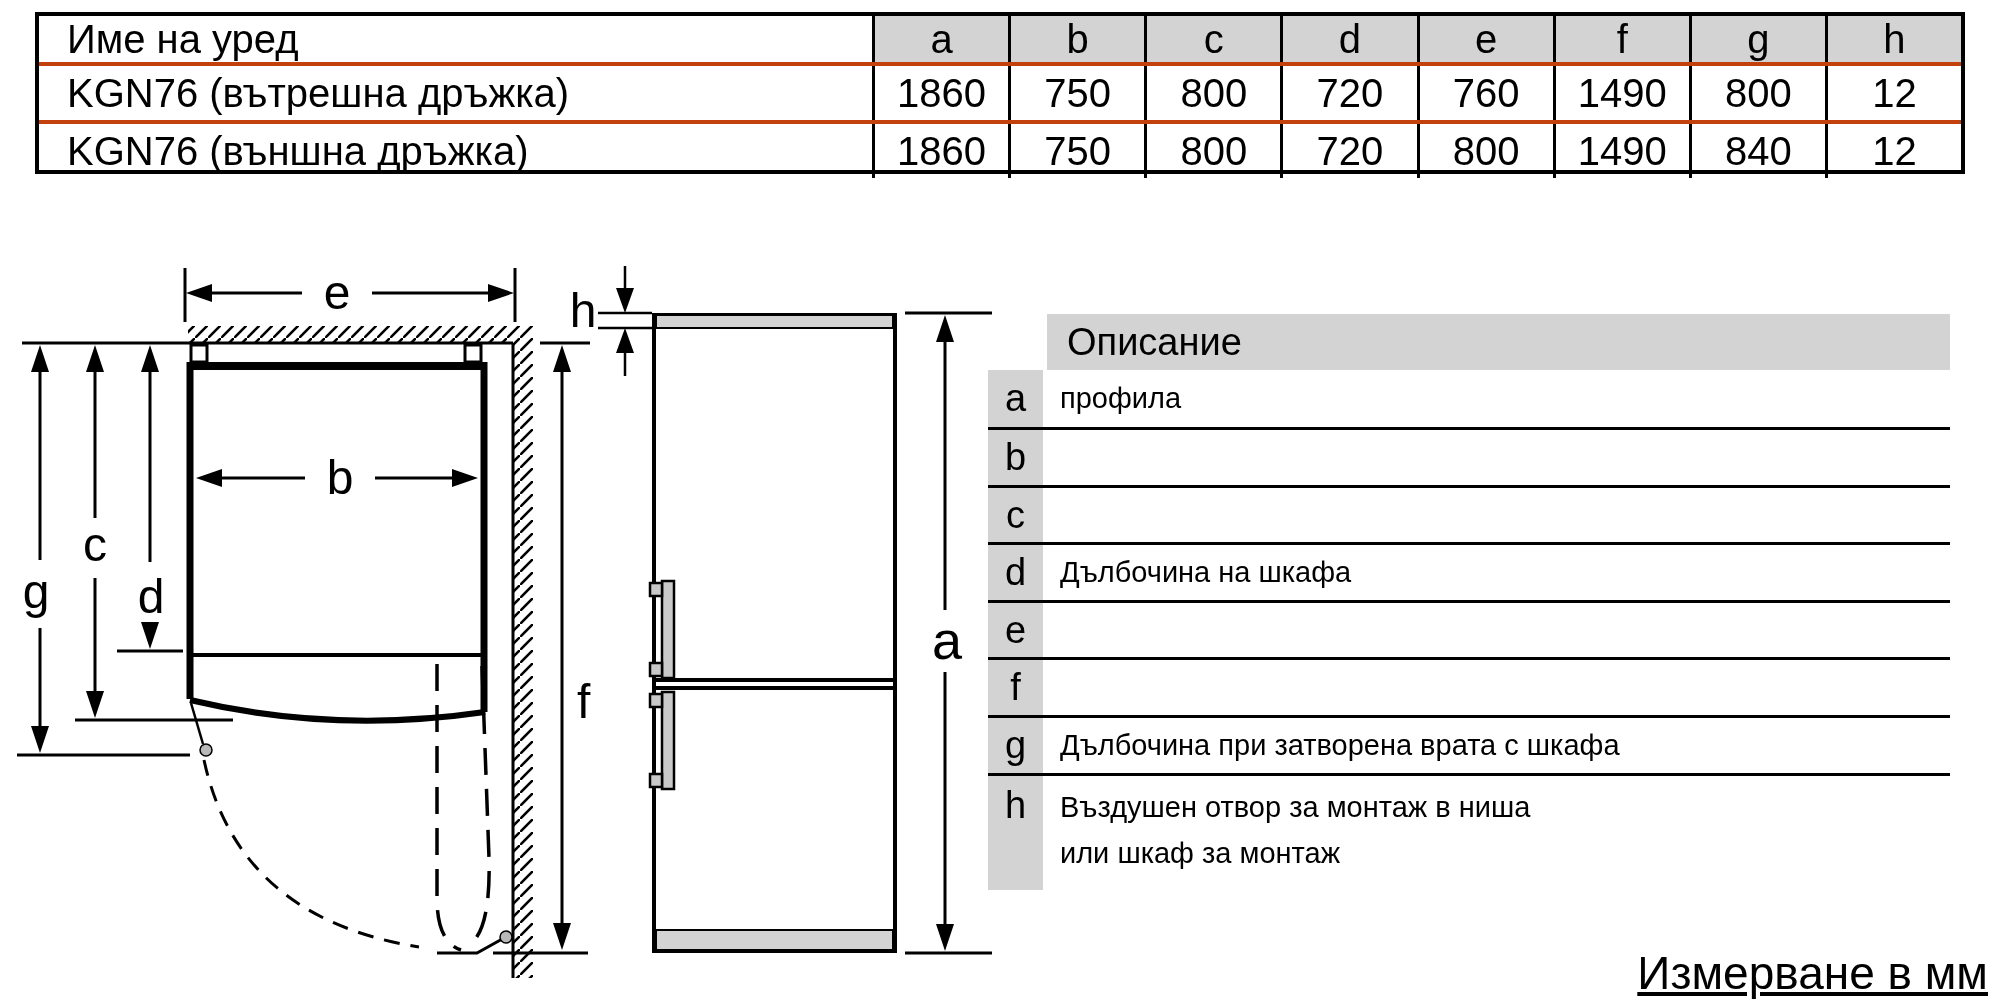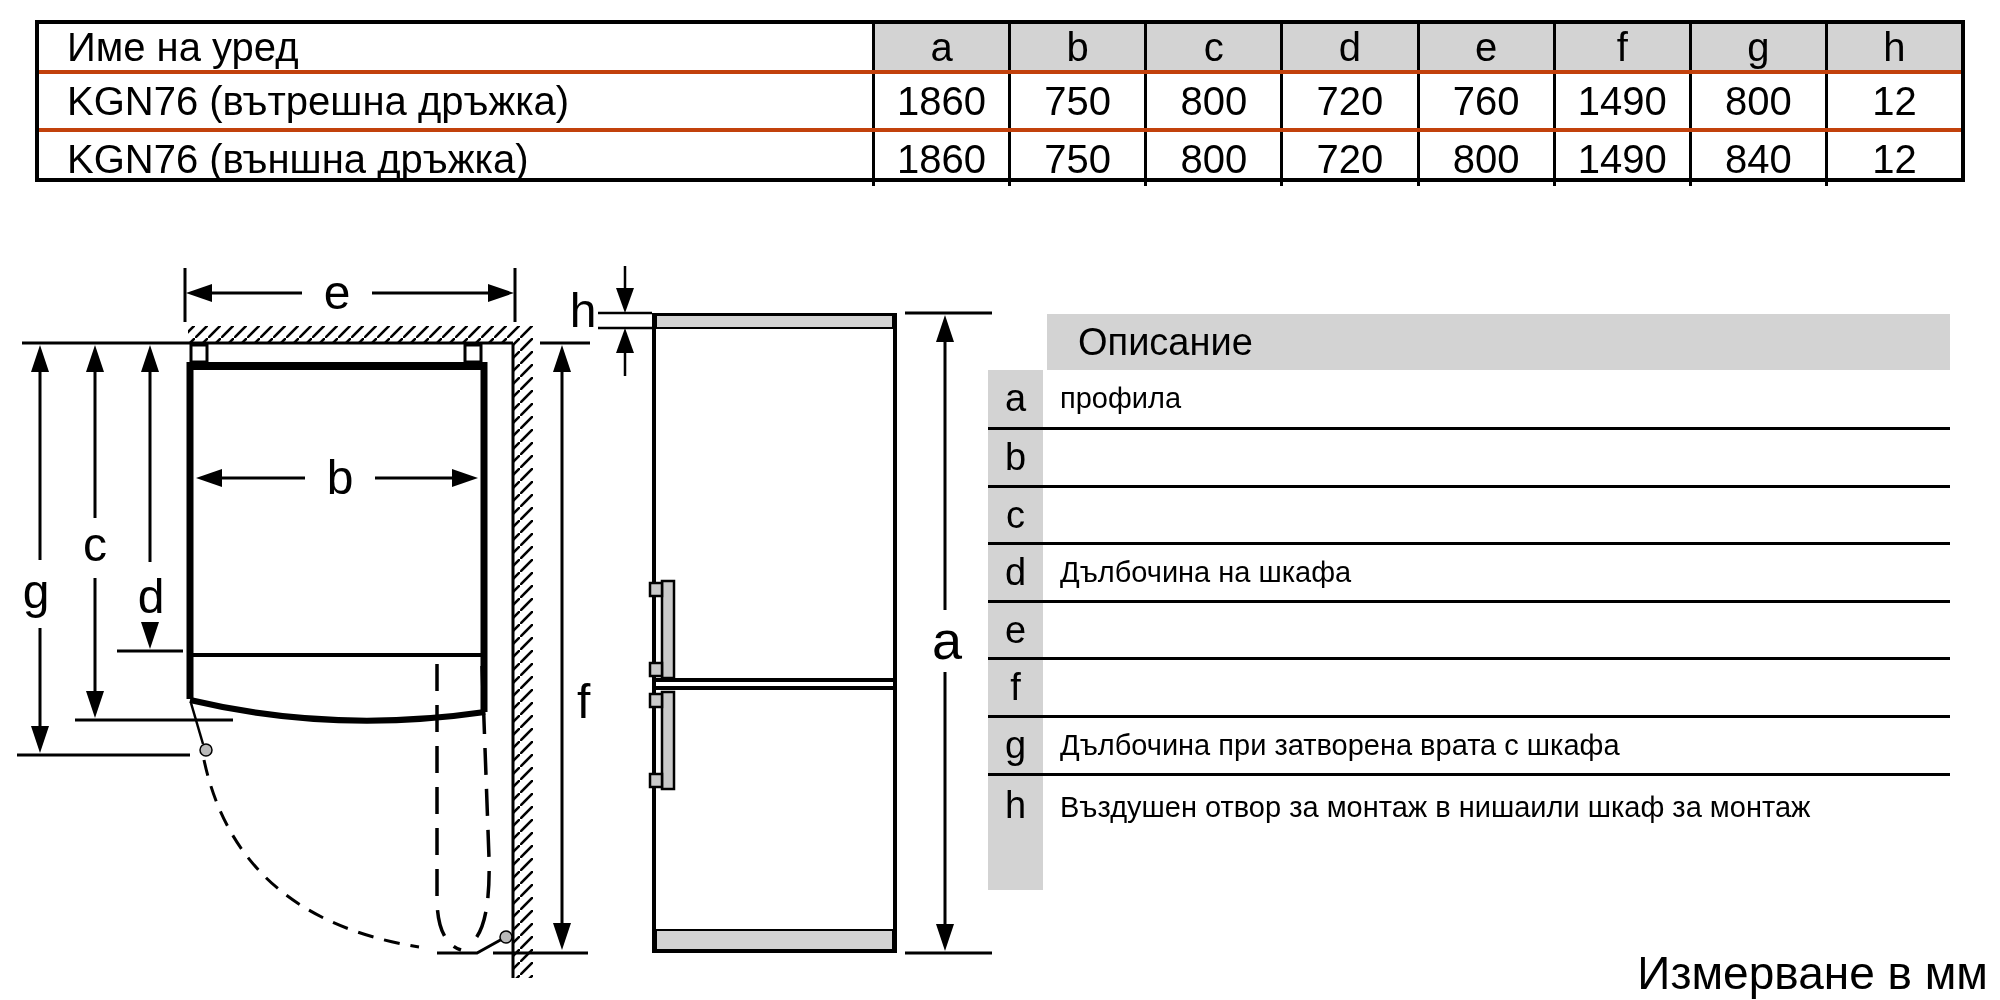--- a/index.html
+++ b/index.html
@@ -1,46 +1,46 @@
 <!DOCTYPE html>
 <html><head>
 <meta charset="utf-8">
 <style>
   html,body{margin:0;padding:0;background:#ffffff;}
   body{width:2000px;height:1000px;position:relative;overflow:hidden;
        font-family:"Liberation Sans", sans-serif;color:#000;}
   .abs{position:absolute;}
 
   
-  .dims-table{left:35px;top:20px;width:1930px;height:162px;
+  .dims-table{left:35px;top:12px;width:1930px;height:162px;
     border:4px solid #000;box-sizing:border-box;display:flex;flex-direction:column;}
   .t-row{display:flex;flex:0 0 auto;}
   .t-row.hdr{height:46px;}
   .t-row.data{height:54px;border-top:4px solid #c2410c;}
   .t-cell{box-sizing:border-box;display:flex;align-items:center;justify-content:center;
     font-size:40px;border-left:3px solid #000;}
   .t-cell.name{width:833px;justify-content:flex-start;padding-left:28px;border-left:none;}
   .t-cell.val{flex:1;}
   .t-row.hdr .t-cell.val{background:#d3d3d3;}
 
   
   .legend{left:988px;top:314px;width:962px;height:576px;}
   .lg-row{position:absolute;left:0;width:962px;box-sizing:border-box;}
   .lg-sep{border-top:3px solid #000;}
   .lg-letter{position:absolute;left:0;top:0;bottom:0;width:55px;background:#d3d3d3;
     display:flex;align-items:center;justify-content:center;font-size:38px;}
   .lg-desc{position:absolute;left:59px;top:0;bottom:0;right:0;
     display:flex;align-items:center;padding-left:13px;font-size:29px;}
   .lg-head-cell{position:absolute;left:59px;top:0;bottom:0;right:0;background:#d3d3d3;
-    display:flex;align-items:center;padding-left:31px;font-size:38px;}
-  .lg-desc.two-line{align-items:flex-start;justify-content:flex-start;
+    display:flex;align-items:center;padding-left:20px;font-size:38px;}
+  .lg-desc.two-line{flex-direction:column;align-items:flex-start;justify-content:flex-start;
     padding-top:8px;line-height:46px;}
 
   
-  .measure-note{right:12px;top:946px;font-size:46px;text-align:right;}
+  .measure-note{right:12px;top:946px;font-size:46px;text-align:right;text-decoration:underline;}
 
   
   .diagram{left:0;top:0;}
   svg text{font-family:"Liberation Sans", sans-serif;}
 </style>
 </head>
 <body>
 
 <svg class="abs diagram" width="2000" height="1000" viewBox="0 0 2000 1000">
   <defs>

